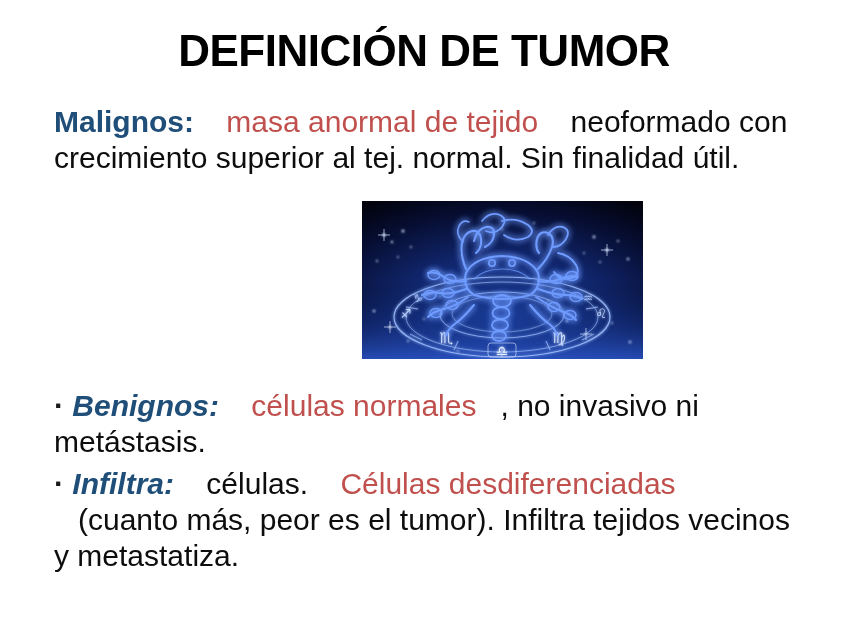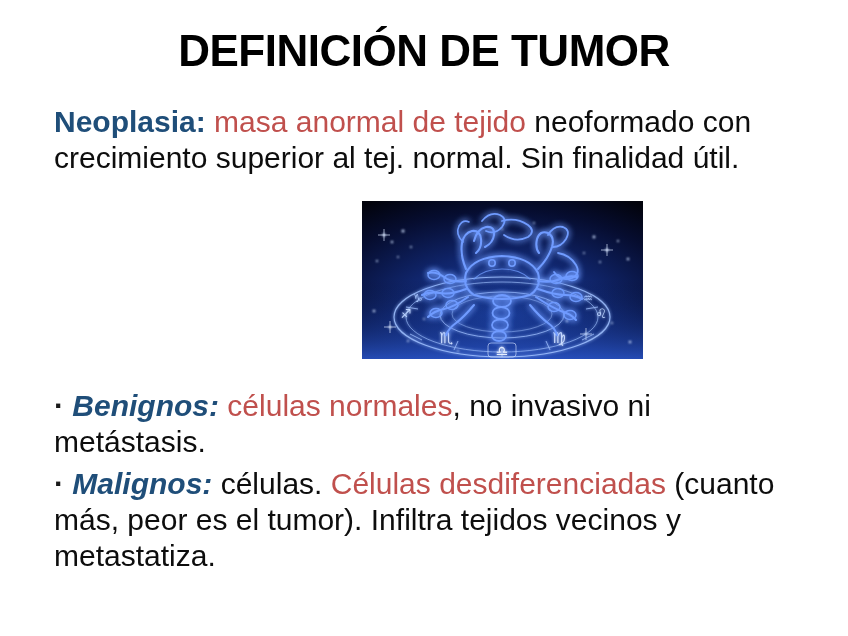--- a/index.html
+++ b/index.html
@@ -58,23 +58,25 @@
     color: #1f4e79;
     font-weight: bold;
   }
   .term-blue-italic {
     color: #1f4e79;
     font-weight: bold;
     font-style: italic;
   }
   .text-red {
     color: #c0504d;
+    margin-left: 24px;
   }
   .text-black {
     color: #0d0d0d;
+    margin-left: 24px;
   }
   .bullet-dot {
     color: #1a1a1a;
     font-weight: bold;
   }
 
   
   #zodiac-picture {
     position: absolute;
     left: 362px;
@@ -87,21 +89,21 @@
   }
   #zodiac-picture svg { display: block; }
 </style>
 </head>
 <body>
 
 <div id="slide">
 
   <div id="slide-title">DEFINICIÓN DE TUMOR</div>
 
-  <div class="body-para" id="para-neoplasia"><span class="term-blue">Neoplasia</span><span class="term-blue">:</span> <span class="text-red">masa anormal de tejido</span> <span class="text-black">neoformado con crecimiento superior al tej. normal. Sin finalidad útil.</span></div>
+  <div class="body-para" id="para-neoplasia"><span class="term-blue">Malignos</span><span class="term-blue">:</span> <span class="text-red">masa anormal de tejido</span> <span class="text-black">neoformado con crecimiento superior al tej. normal. Sin finalidad útil.</span></div>
 
   <div id="zodiac-picture">
     <svg width="281" height="158" viewBox="0 0 281 158" xmlns="http://www.w3.org/2000/svg">
       <defs>
         <radialGradient id="skyGrad" cx="50%" cy="72%" r="85%">
           <stop offset="0%" stop-color="#1b3fa0"></stop>
           <stop offset="45%" stop-color="#10256b"></stop>
           <stop offset="78%" stop-color="#060d30"></stop>
           <stop offset="100%" stop-color="#02030c"></stop>
         </radialGradient>
@@ -248,15 +250,15 @@
         <g stroke-width="1.6">
           <circle cx="130" cy="62" r="3.2"></circle>
           <circle cx="150" cy="62" r="3.2"></circle>
         </g>
       </g>
     </svg>
   </div>
 
   <div class="body-para" id="para-benignos"><span class="bullet-dot">·</span> <span class="term-blue-italic">Benignos:</span> <span class="text-red">células normales</span><span class="text-black">, no invasivo ni metástasis.</span></div>
 
-  <div class="body-para" id="para-malignos"><span class="bullet-dot">·</span> <span class="term-blue-italic">Malignos:</span> <span class="text-black">células.</span> <span class="text-red">Células desdiferenciadas</span> <span class="text-black">(cuanto  más, peor es el tumor). Infiltra tejidos vecinos y metastatiza.</span></div>
+  <div class="body-para" id="para-malignos"><span class="bullet-dot">·</span> <span class="term-blue-italic">Infiltra:</span> <span class="text-black">células.</span> <span class="text-red">Células desdiferenciadas</span> <span class="text-black">(cuanto  más, peor es el tumor). Infiltra tejidos vecinos y metastatiza.</span></div>
 
 </div>
 
 </body></html>

